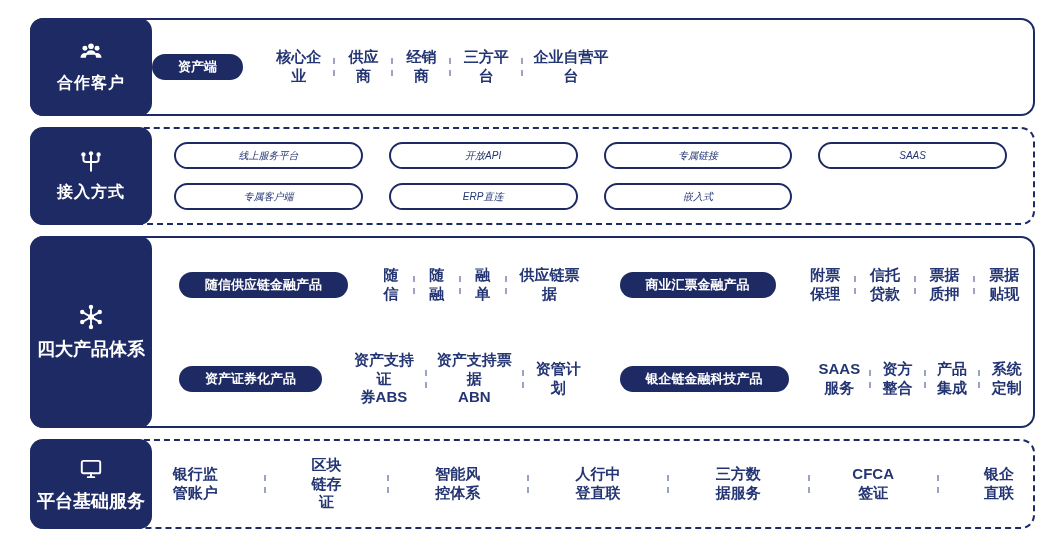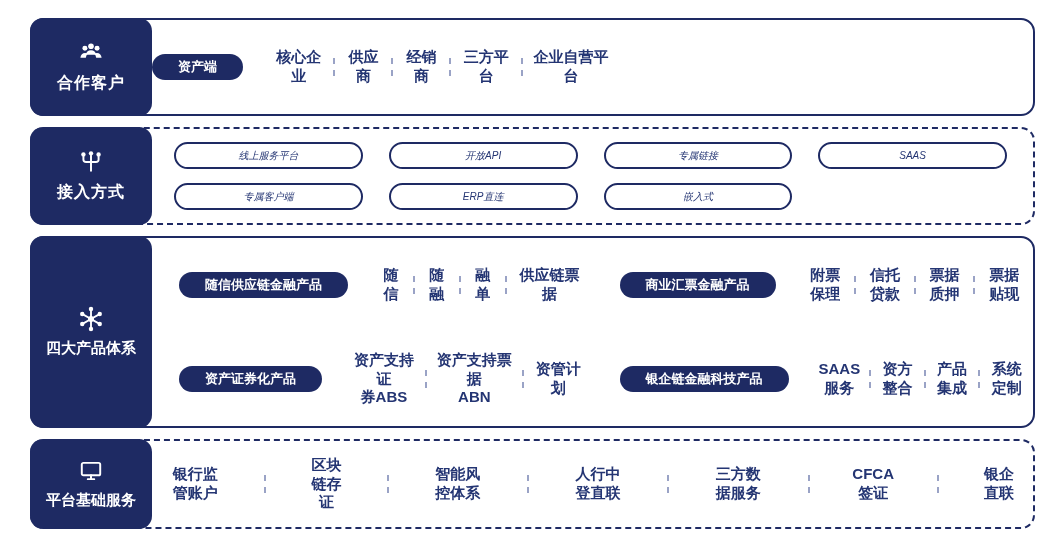--- a/index.html
+++ b/index.html
@@ -35,21 +35,21 @@
     background:var(--navy);
     border-radius:13px;
     display:flex;flex-direction:column;
     align-items:center;justify-content:center;gap:7px;
     color:#ffffff;
   }
   .row-label .label-text{
     font-weight:bold;font-size:16px;letter-spacing:1px;white-space:nowrap;
   }
   .row-3 .row-label .label-text,
-  .row-4 .row-label .label-text{font-size:15px;letter-spacing:0;font-family:Liberation Mono, monospace;}
+  .row-4 .row-label .label-text{font-size:18px;letter-spacing:0;font-family:Liberation Mono, monospace;}
   .icon{width:30px;height:26px;display:flex;align-items:center;justify-content:center;}
   .row-content{flex:1;display:flex;min-width:0;}
 
   
   .group{
     display:flex;
     align-items:center;justify-content:center;gap:21px;
     min-width:0;
   }
   .g-wide{flex:0 0 53%;}

